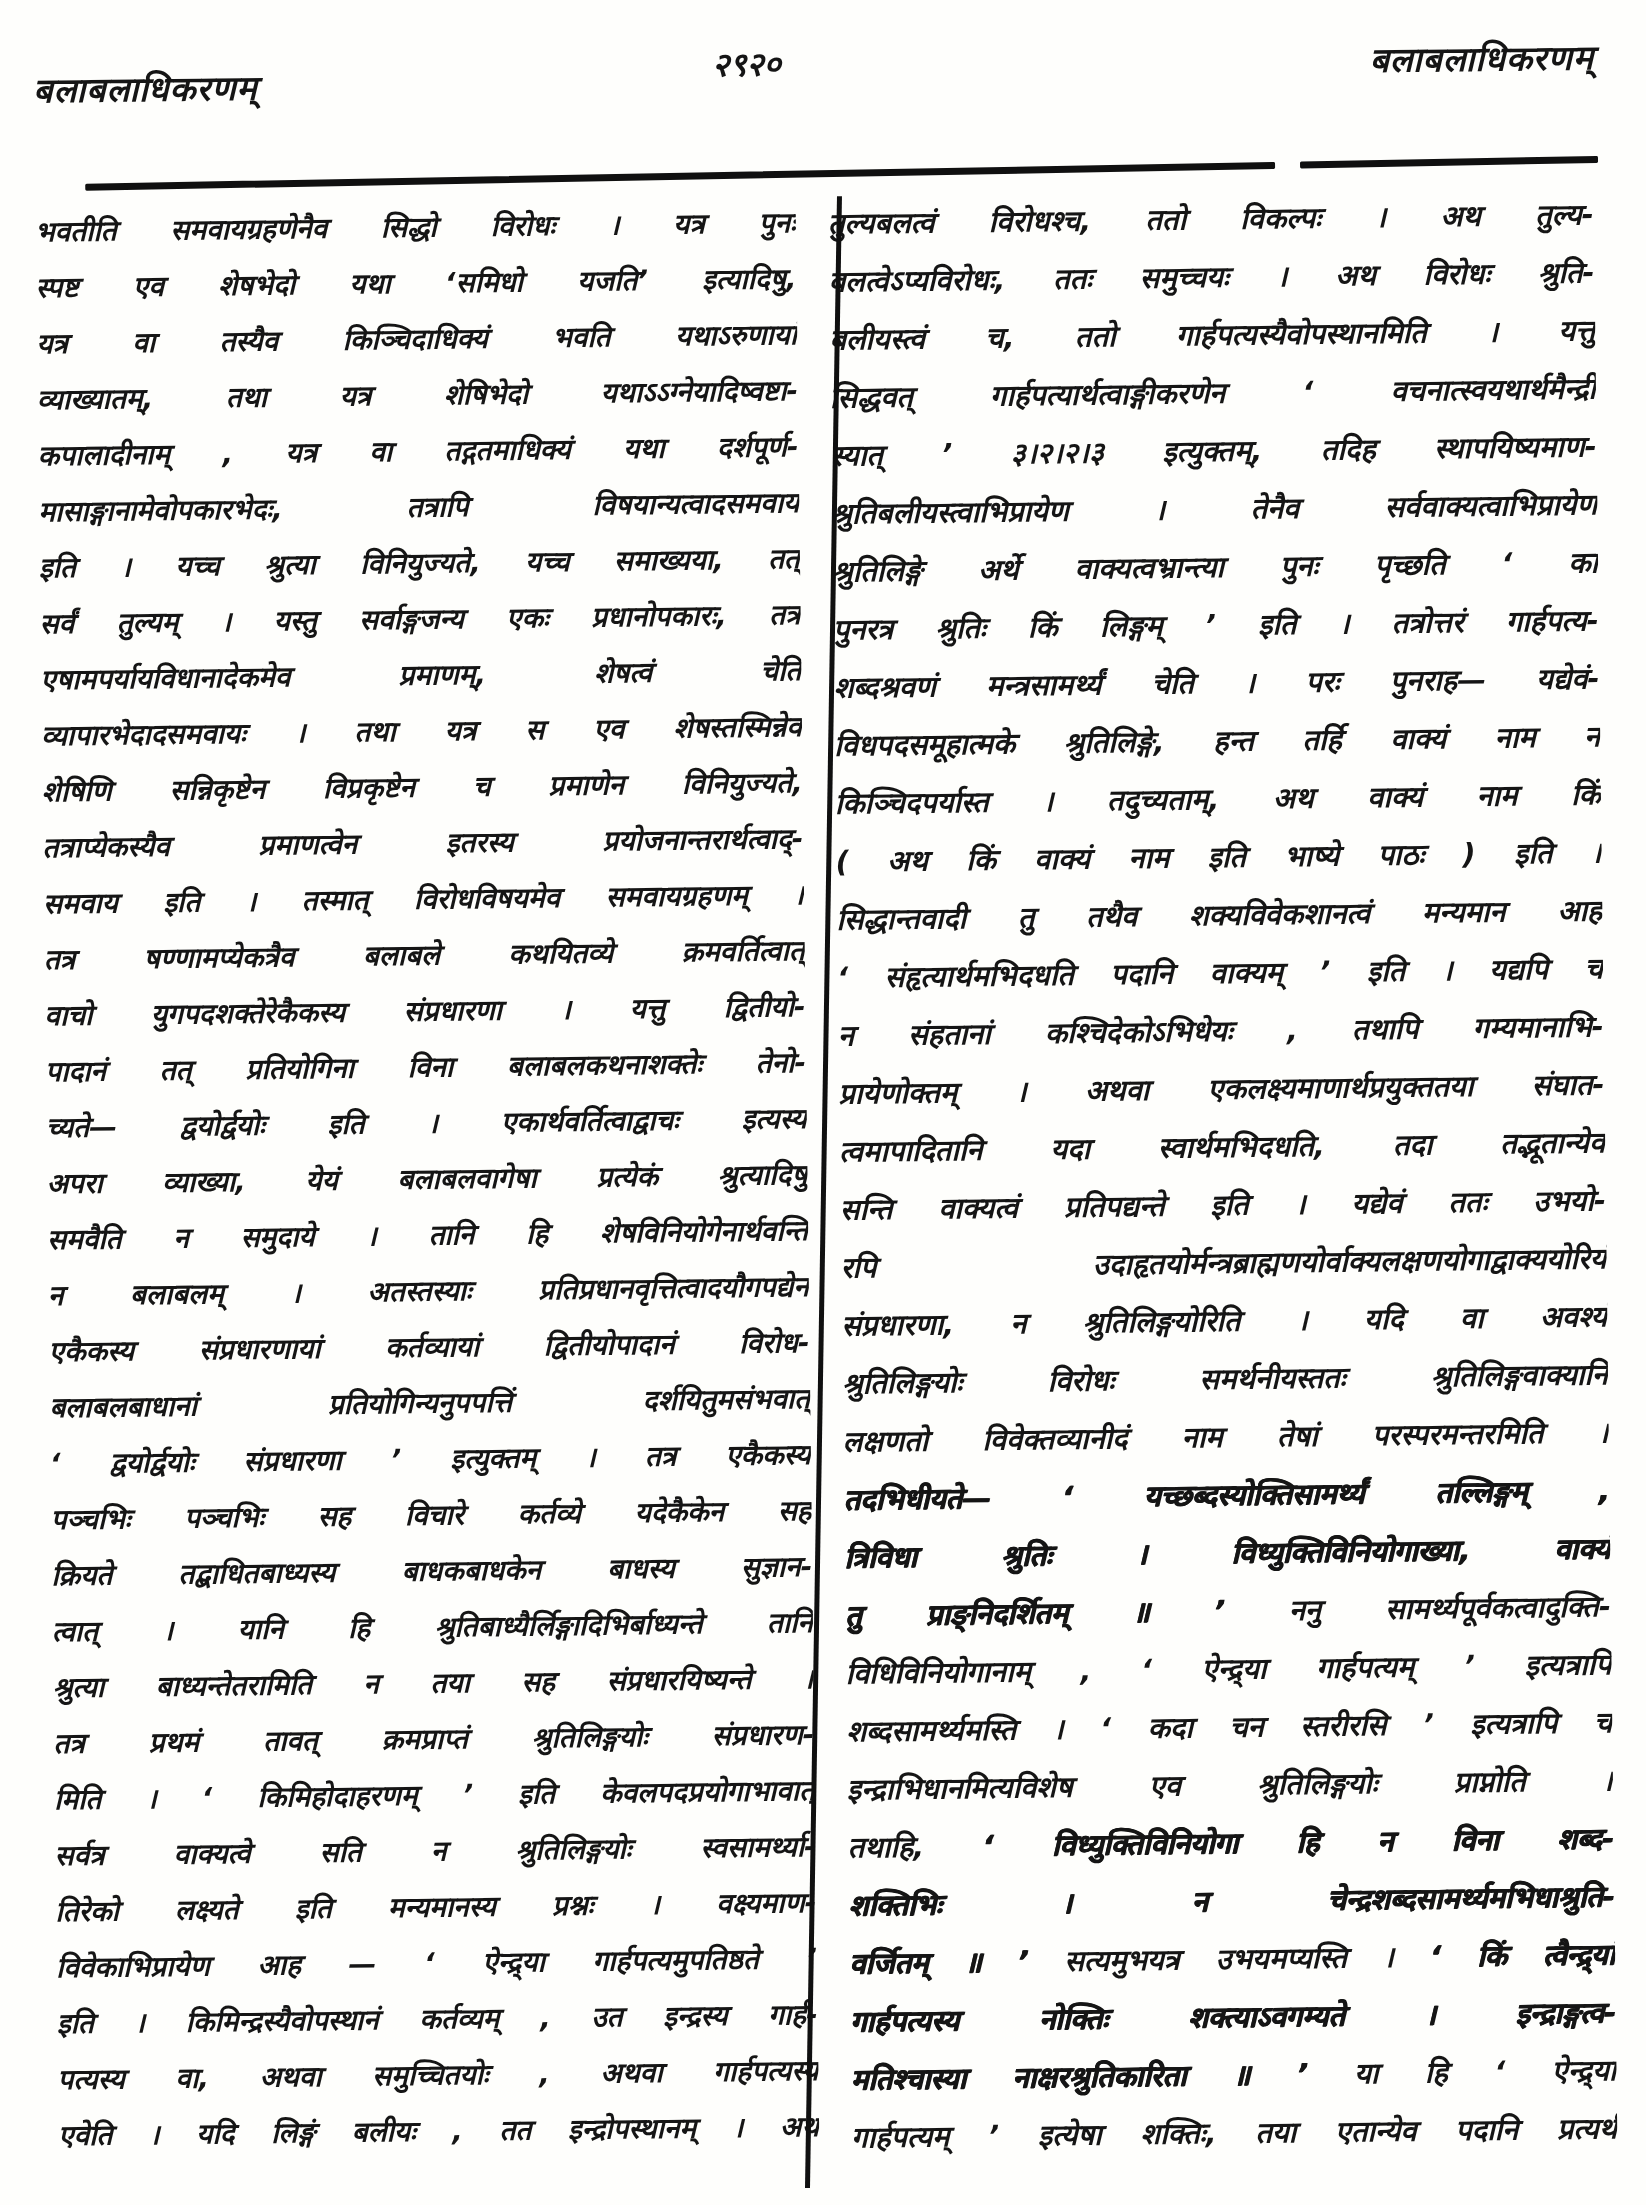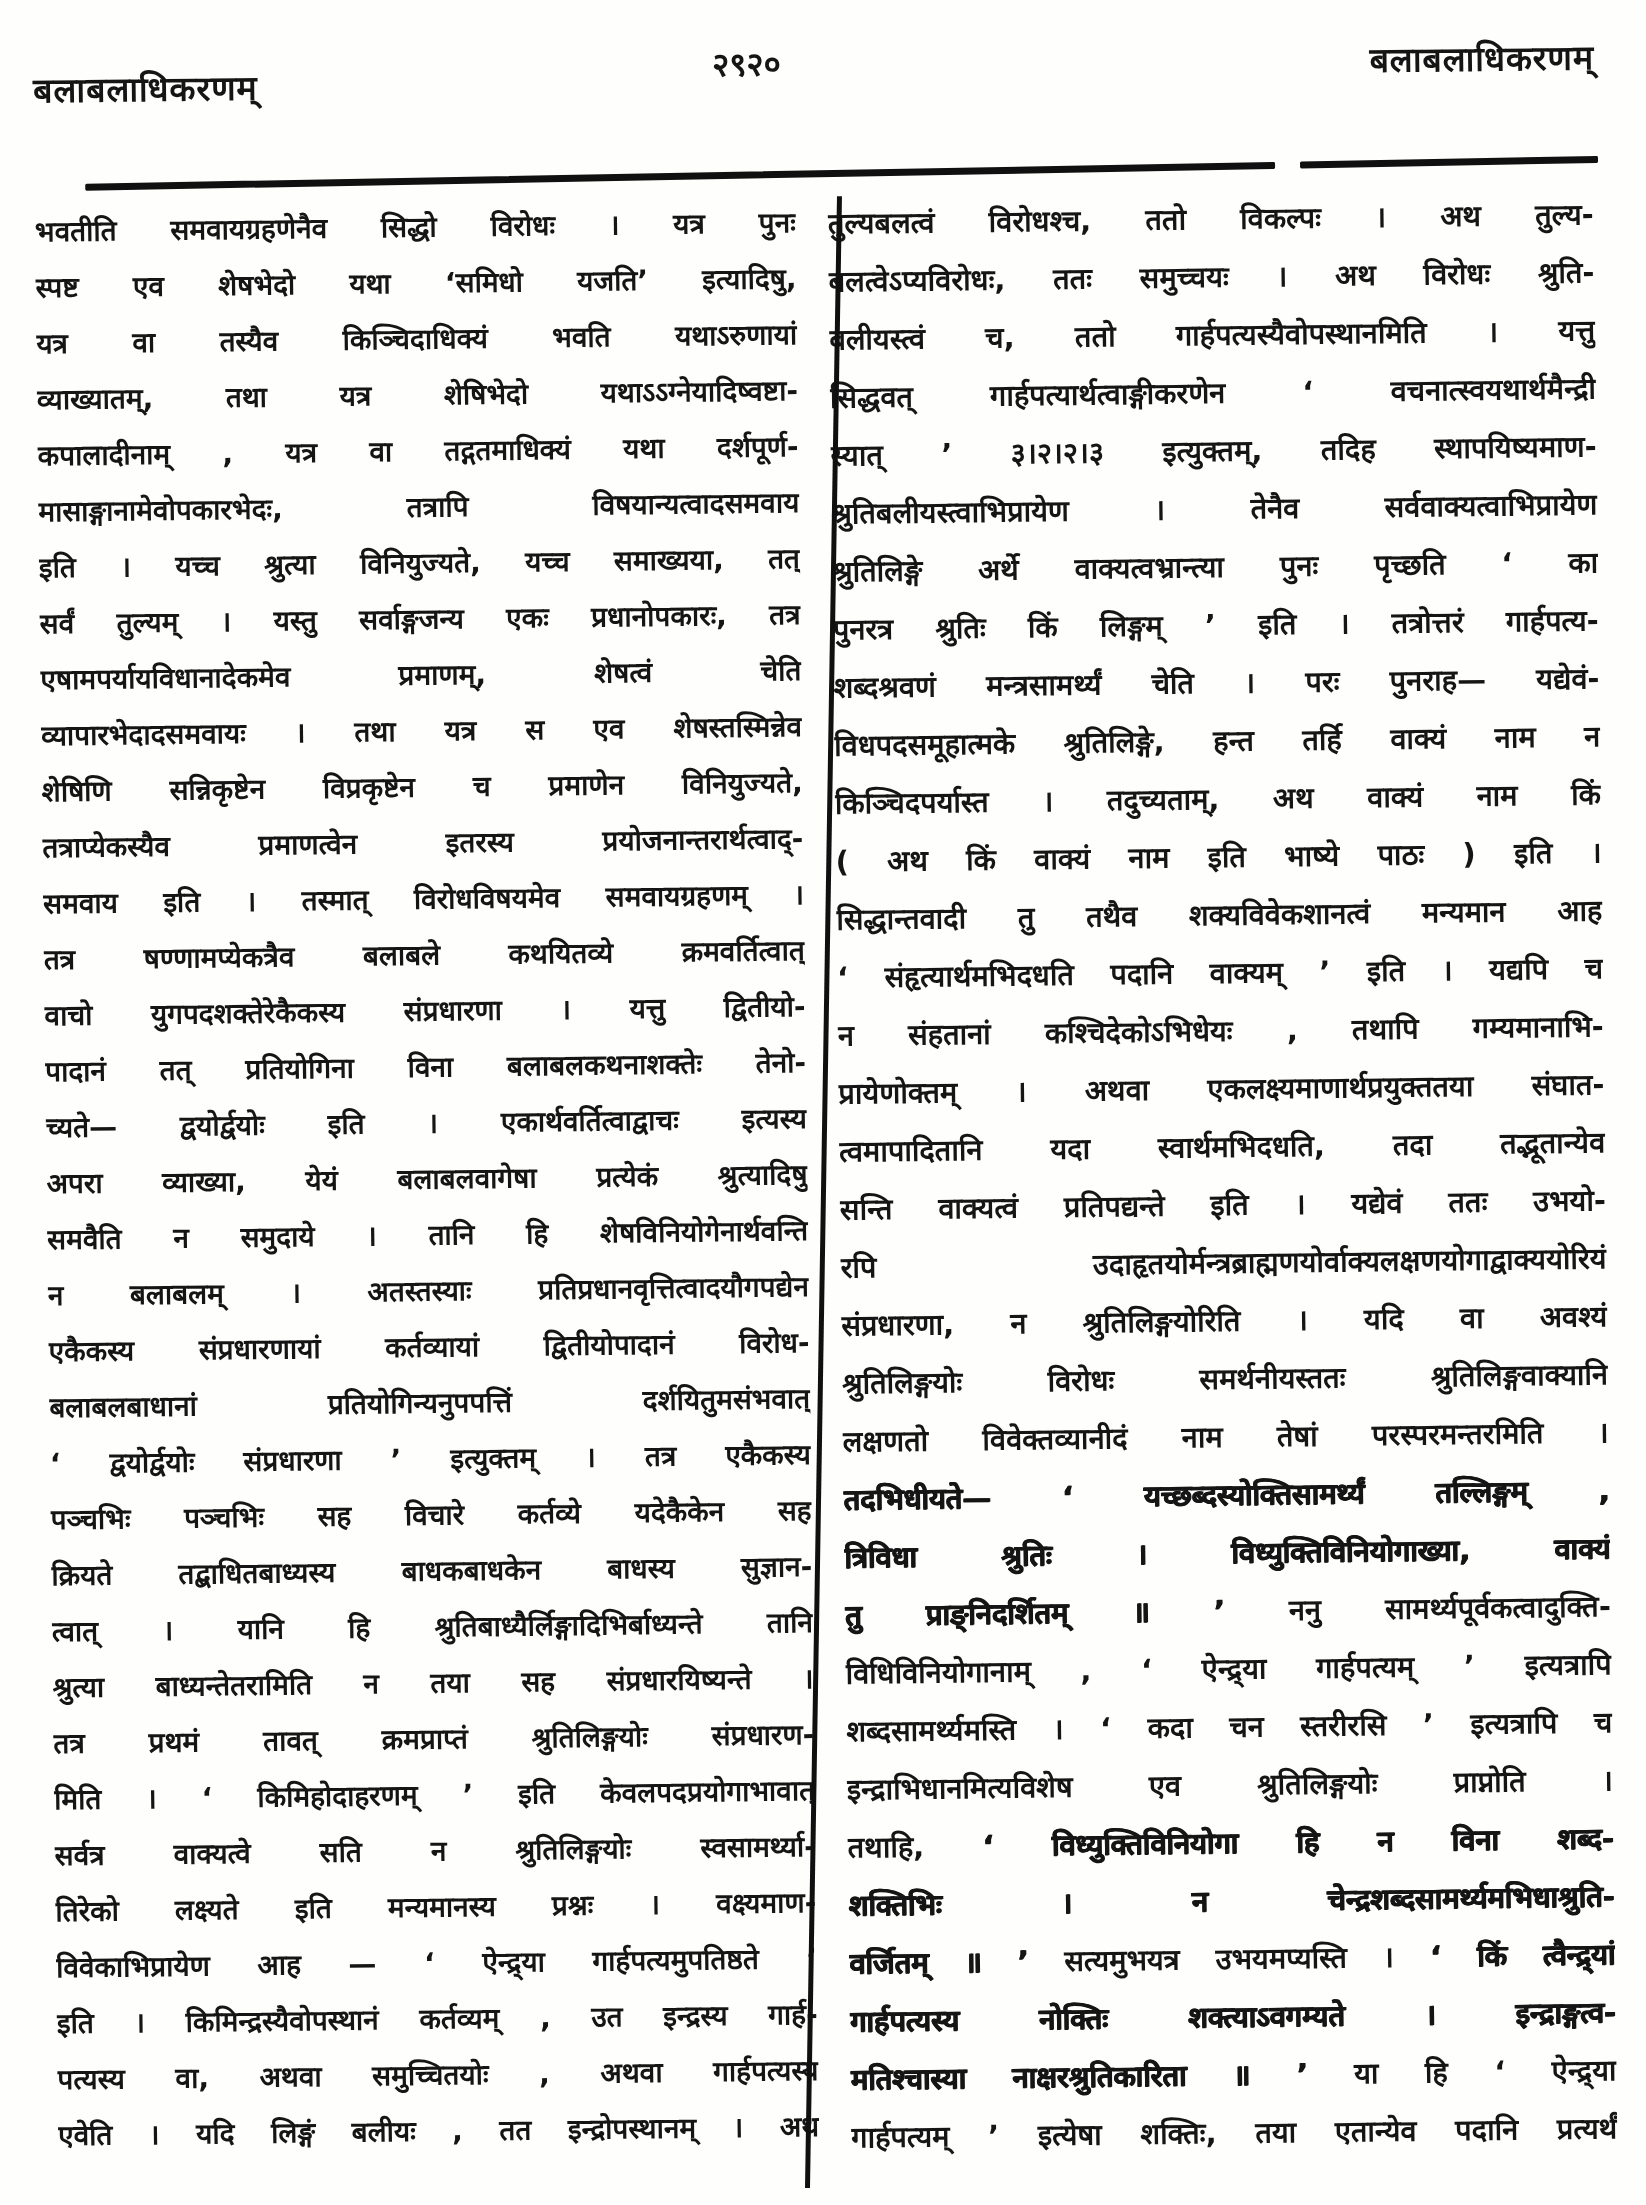--- a/index.html
+++ b/index.html
@@ -47,21 +47,21 @@
     overflow:hidden;
   }
   .col-left .line{height:56px;line-height:56px;font-size:28px;}
   .col-right .line{height:58px;line-height:58px;font-size:29px;}
   
   .b{text-shadow:1px 0 0 currentColor,0 0.5px 0 currentColor;}
 </style>
 </head>
 <body>
 
-<div class="sheet" style="background: rgb(254, 254, 252); color: rgb(21, 21, 21);">
+<div class="sheet" style="background: rgb(254, 254, 252); color: rgb(21, 21, 21); font-style: italic;">
   <div class="skew">
 
     <div class="hdr hdr-left">बलाबलाधिकरणम्</div>
 
     <div class="hdr hdr-num">२९२०</div>
 
     <div class="hdr hdr-right">बलाबलाधिकरणम्</div>
 
     <div class="col col-left">
         <div class="line"><span>भवतीति समवायग्रहणेनैव सिद्धो विरोधः । यत्र पुनः</span></div>

